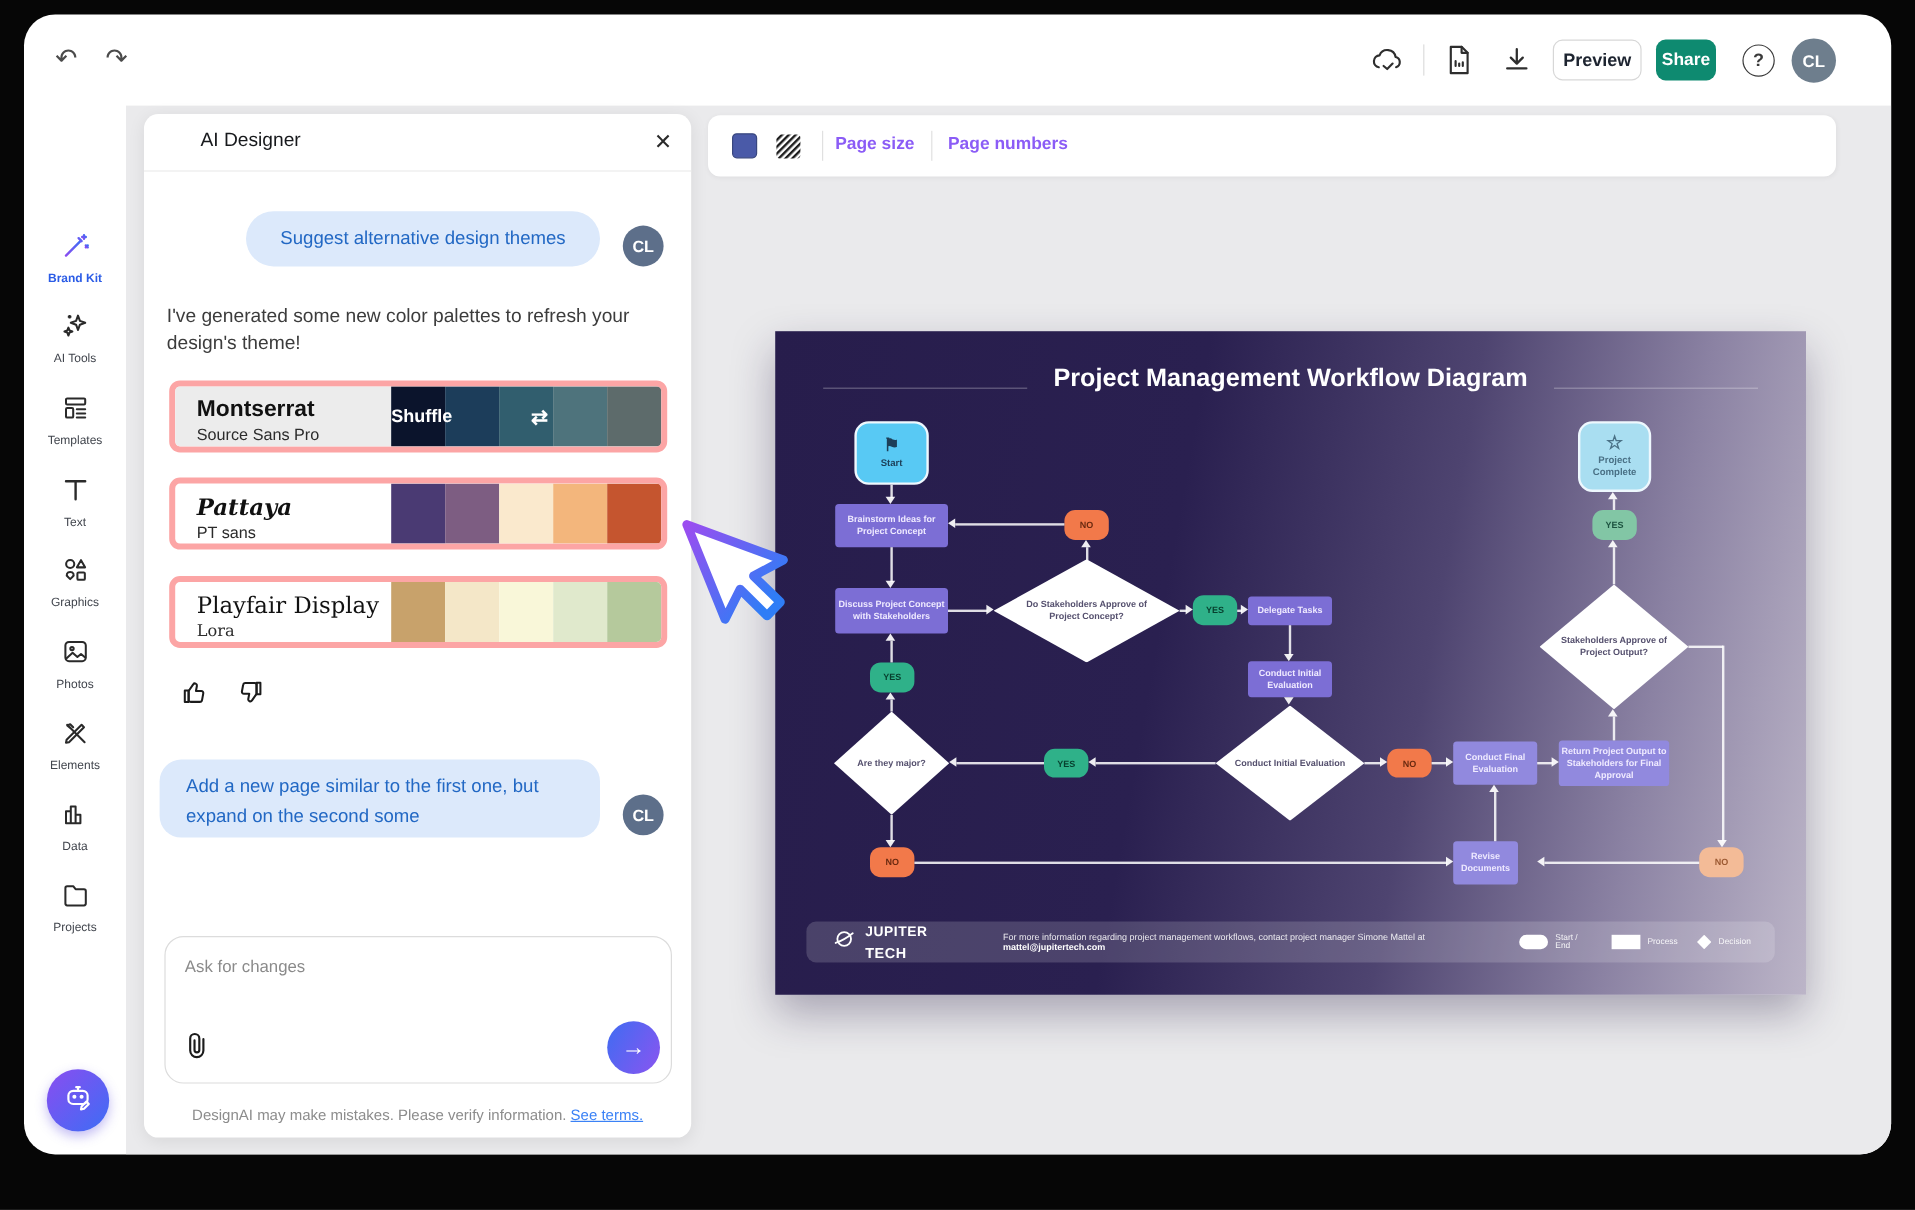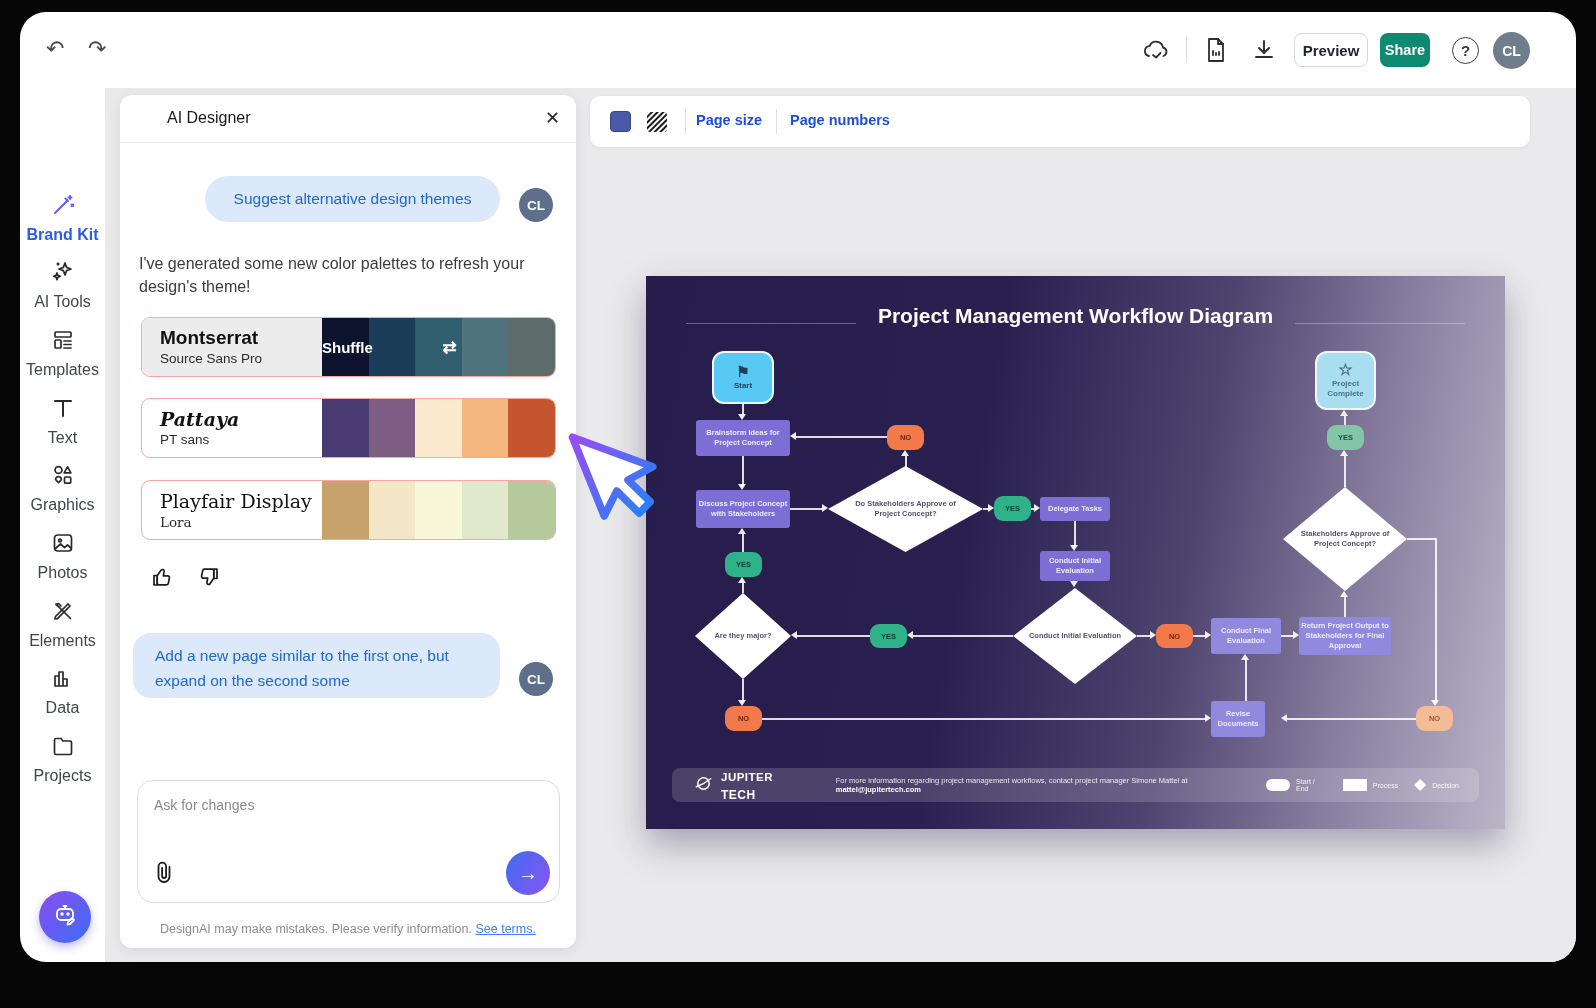--- a/index.html
+++ b/index.html
@@ -9,49 +9,49 @@
   .content-bg { position:absolute; left:85px; top:76px; width:1471px; height:874px; background:#eaeaec; }
   
   .tb-icon { position:absolute; font-size:22px; color:#4b4b4b; cursor:pointer; }
   .tb-sep { position:absolute; width:1px; height:26px; background:#dcdcdc; }
   .btn-preview { position:absolute; width:74px; height:34px; border:1px solid #d7d7d7; border-radius:8px; background:#fff; font-size:15px; font-weight:600; color:#1d2430; display:flex; align-items:center; justify-content:center; cursor:pointer; }
   .btn-share { position:absolute; width:50px; height:34px; border-radius:8px; background:#0e8a70; font-size:14.5px; font-weight:600; color:#fff; display:flex; align-items:center; justify-content:center; cursor:pointer; }
   .help-circle { position:absolute; width:27px; height:27px; border:1.8px solid #3b3b3b; border-radius:50%; display:flex; align-items:center; justify-content:center; font-size:15px; font-weight:700; color:#3b3b3b; cursor:pointer; }
   .avatar { border-radius:50%; background:#6e7e8d; color:#fff; display:flex; align-items:center; justify-content:center; font-weight:600; }
   
   .side-item { position:absolute; left:0; width:85px; height:52px; display:flex; flex-direction:column; align-items:center; gap:4px; cursor:pointer; }
-  .side-item .lbl { font-size:16px; color:#41454d; }
+  .side-item .lbl { font-size:10px; color:#41454d; }
   .side-item.active .lbl { color:#2b5ce6; font-weight:600; }
   .bot-btn { position:absolute; left:19px; top:879px; width:52px; height:52px; border-radius:50%; background:linear-gradient(135deg,#8a4df0,#3d6df5); display:flex; align-items:center; justify-content:center; cursor:pointer; box-shadow:0 4px 10px rgba(80,60,220,.35); }
   
   .panel { position:absolute; left:100px; top:83px; width:456px; height:853px; background:#fff; border-radius:12px; box-shadow:0 3px 14px rgba(0,0,0,.08); }
   .panel-header { position:absolute; left:0; top:0; width:100%; height:48px; border-bottom:1px solid #ebebeb; }
   .panel-title { position:absolute; left:19px; top:14px; font-size:16px; font-weight:400; color:#17191c;margin-left:28px; }
   .panel-close { position:absolute; right:16px; top:12px; font-size:18px; color:#2a2a2a; cursor:pointer; }
   .bubble { position:absolute; background:#dce9fb; color:#2268c4; font-size:15.5px; }
   .cl-chip { position:absolute; width:34px; height:34px; font-size:13.5px; background:#5d6f8a; }
   .assist-text { position:absolute; left:19px; top:157px; width:412px; font-size:16px; line-height:23px; color:#3c3c3c; }
-  .pal-card { position:absolute; left:21px; width:415px; height:60px; border:1px solid #fca5a5; border-radius:9px; overflow:hidden; display:flex; cursor:pointer; background:#fff; }
+  .pal-card { position:absolute; left:21px; width:415px; height:60px; border:5px solid #fca5a5; border-radius:9px; overflow:hidden; display:flex; cursor:pointer; background:#fff; }
   .pal-name { width:180px; padding:9px 0 0 18px; }
   .pal-name .nm { font-size:19px; font-weight:700; color:#111; }
   .pal-name .sub { font-size:13.5px; color:#2b2b2b; margin-top:2px; }
   .pal-swatches { flex:1; display:flex; position:relative; }
   .pal-swatches span { flex:1; }
   .shuffle-ov { position:absolute; inset:0; background:rgba(10,10,16,.18); display:flex; align-items:center; justify-content:center; gap:8px; color:#fff; font-size:15px; font-weight:600; }
   .thumb { position:absolute; cursor:pointer; }
   .input-box { position:absolute; left:17px; top:685px; width:423px; height:123px; border:1px solid #dcdcdc; border-radius:16px; }
   .input-ph { position:absolute; left:16px; top:16px; font-size:14px; color:#8a8a8a; }
   .send-btn { position:absolute; left:386px; top:756px; width:44px; height:44px; border-radius:50%; background:linear-gradient(120deg,#3f6cf2,#8a55f0); display:flex; align-items:center; justify-content:center; color:#fff; font-size:20px; cursor:pointer; }
   .disclaimer { position:absolute; left:0; top:827px; width:100%; text-align:center; font-size:12.5px; color:#8c8c8c; }
   .disclaimer a { color:#3b82f6; text-decoration:underline; cursor:pointer; }
   
   .cv-toolbar { position:absolute; left:570px; top:84px; width:940px; height:51px; background:#fff; border-radius:10px; box-shadow:0 1px 4px rgba(0,0,0,.05); }
   .cv-swatch { position:absolute; left:20px; top:15px; width:21px; height:21px; border-radius:4px; border:1px solid #39477f; cursor:pointer; }
   .cv-sep { position:absolute; top:13px; width:1px; height:25px; background:#e0e0e0; }
-  .cv-lbl { position:absolute; top:16px; font-size:14.5px; font-weight:600; color:#1d4ed8; cursor:pointer; }
+  .cv-lbl { position:absolute; top:16px; font-size:14.5px; font-weight:600; color:#8b5cf6; cursor:pointer; }
   
   .page { position:absolute; left:626px; top:264px; width:859px; height:553px; background:linear-gradient(100deg,#271d4c 0%,#2a2050 38%,#4e4470 62%,#8b82a3 82%,#bcb5c8 100%); box-shadow:0 16px 34px rgba(40,30,70,.35); }
   .pg-title { position:absolute; left:0; top:28px; width:100%; text-align:center; color:#fff; font-size:21px; font-weight:700; }
   .pg-rule { position:absolute; top:47px; height:1px; background:rgba(255,255,255,.3); }
   .node { position:absolute; display:flex; align-items:center; justify-content:center; text-align:center; }
   .n-purple { background:#7c6ed5; color:#efeaff; border-radius:3px; font-size:7.5px; font-weight:600; line-height:1.3; padding:2px; }
   .n-purple.lt { background:#9189de; }
   .n-tag { border-radius:9px; font-size:7.5px; font-weight:700; }
   .n-yes { background:#2fb189; color:#073f2e; }
   .n-yes.lt { background:#82c6a5; color:#1d5340; }
@@ -342,21 +342,21 @@
     <div class="node n-tag n-yes" style="left:348px; top:220px; width:37px; height:25px;">YES</div>
     <div class="node n-purple" style="left:394px; top:221px; width:70px; height:24px;">Delegate Tasks</div>
     <div class="node n-purple" style="left:394px; top:275px; width:70px; height:30px;">Conduct Initial Evaluation</div>
     <div class="node n-tag n-yes" style="left:79px; top:276px; width:37px; height:25px;">YES</div>
     <div class="node n-diamond" style="left:49px; top:317px; width:96px; height:86px; padding:10px;">Are they major?</div>
     <div class="node n-tag n-yes" style="left:224px; top:348px; width:37px; height:24px;">YES</div>
     <div class="node n-diamond" style="left:367px; top:312px; width:124px; height:96px;">Conduct Initial Evaluation</div>
     <div class="node n-tag n-no" style="left:510px; top:348px; width:37px; height:24px;">NO</div>
     <div class="node n-purple lt" style="left:565px; top:342px; width:70px; height:36px;">Conduct Final Evaluation</div>
     <div class="node n-purple lt" style="left:653px; top:341px; width:92px; height:38px;">Return Project Output to Stakeholders for Final Approval</div>
-    <div class="node n-diamond" style="left:637px; top:211px; width:124px; height:104px;">Stakeholders Approve of Project Concept?</div>
+    <div class="node n-diamond" style="left:637px; top:211px; width:124px; height:104px;">Stakeholders Approve of Project Output?</div>
     <div class="node n-tag n-yes lt" style="left:681px; top:149px; width:37px; height:25px;">YES</div>
     <div class="node n-cyan lt" style="left:669px; top:75px; width:61px; height:59px;">
       <span style="font-size:16px; line-height:15px;">☆</span>
       <span>Project Complete</span>
     </div>
     <div class="node n-tag n-no" style="left:79px; top:430px; width:37px; height:25px;">NO</div>
     <div class="node n-purple lt" style="left:565px; top:425px; width:54px; height:36px;">Revise Documents</div>
     <div class="node n-tag n-no lt" style="left:770px; top:430px; width:37px; height:25px;">NO</div>
 
     <div class="cn-v" style="left:96px; top:128px; height:11px;"></div>

